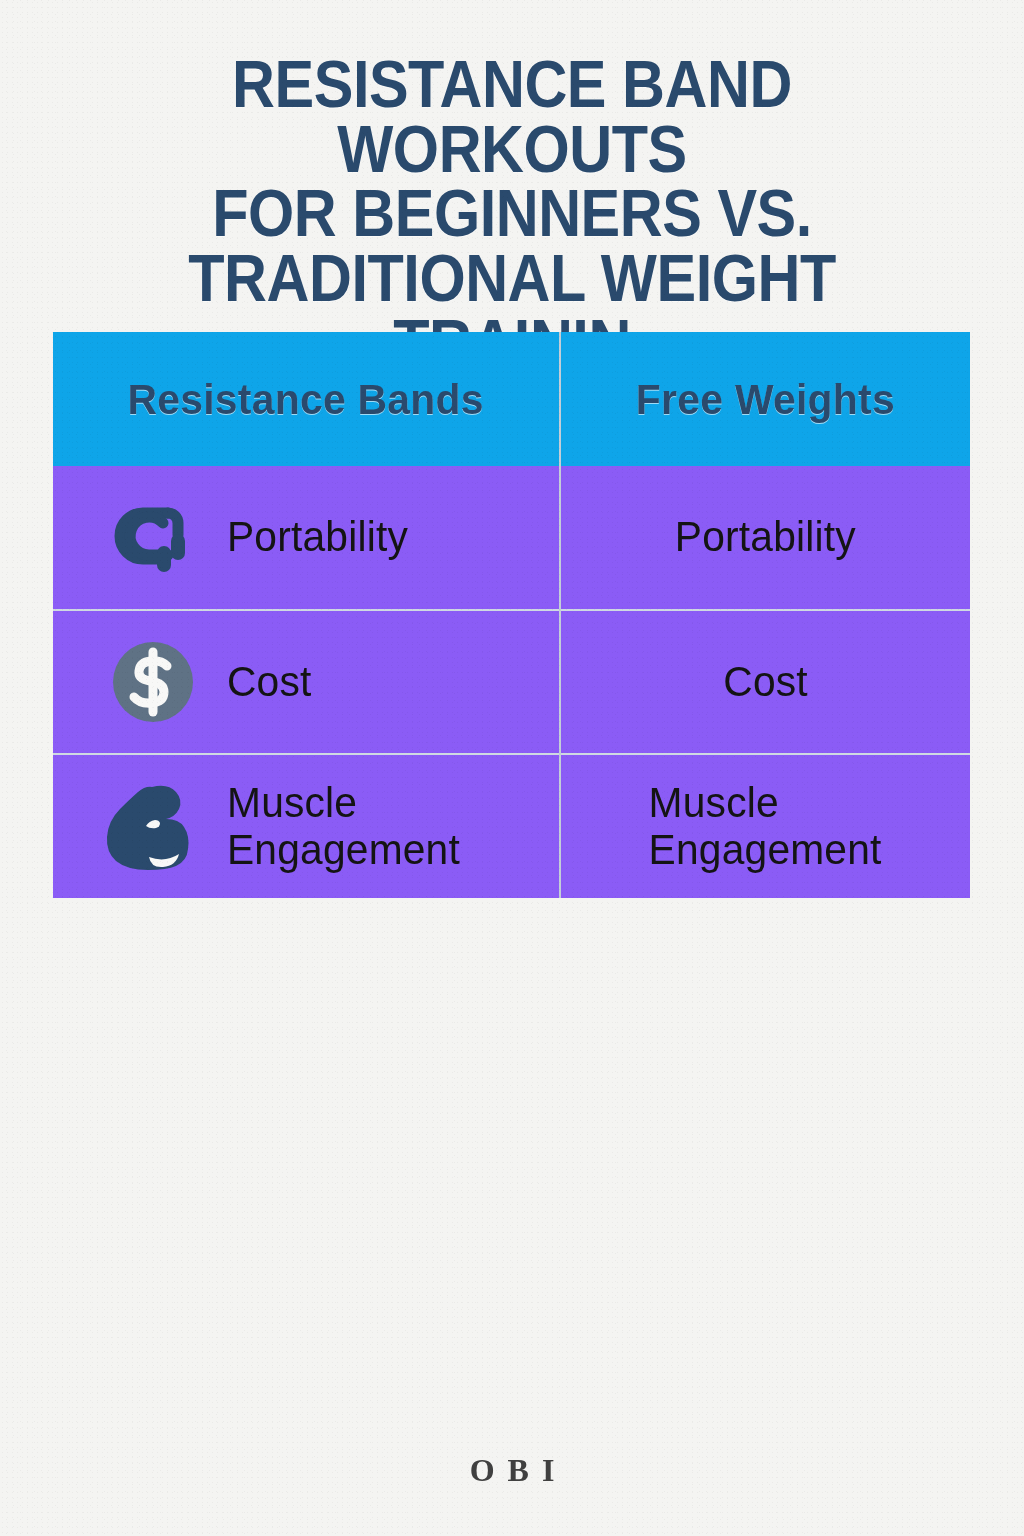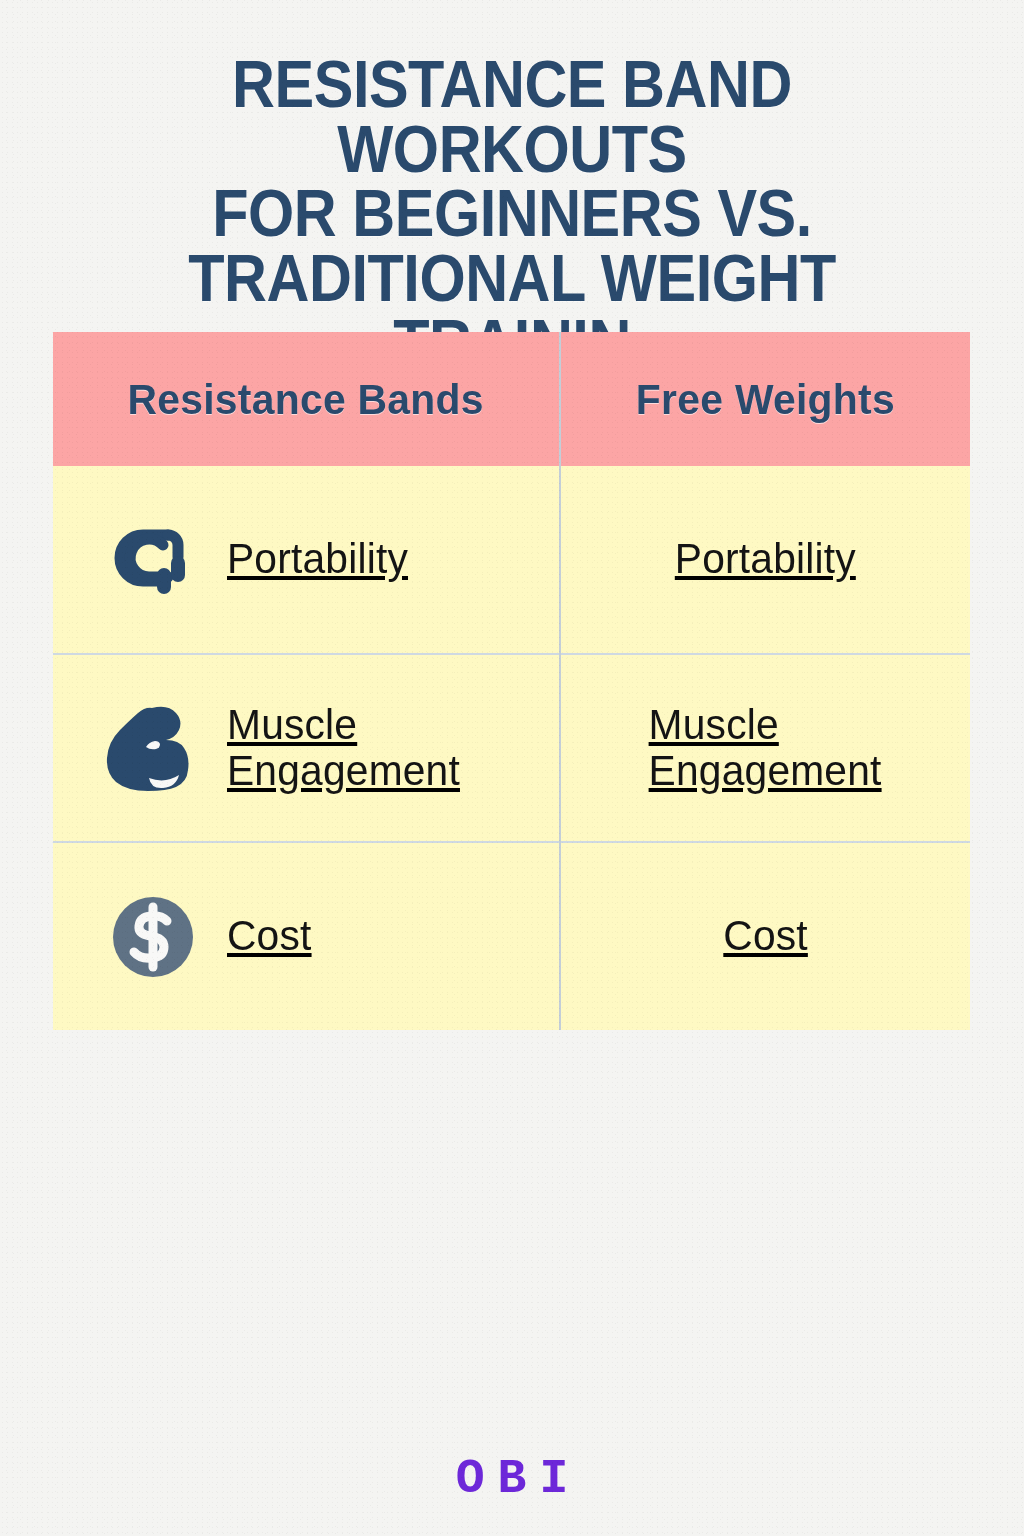--- a/index.html
+++ b/index.html
@@ -59,47 +59,46 @@
   .ctable {
     width: 100%;
     border-collapse: collapse;
     table-layout: fixed;
   }
 
   .ctable col.c1 { width: 507px; }
   .ctable col.c2 { width: 410px; }
 
   .ctable thead th {
-    background: #fca5a5;
+    background: #0ea5e9;
     height: 134px;
     vertical-align: middle;
     text-align: center;
     padding: 0;
     margin-left: 27px;
   }
   .ctable thead th.left-head  { border-right: 2px solid #c3ced8; }
 
   .head-label {
     display: inline-block;
     color: #2a4a6d;
     font-family: "Liberation Sans Narrow", "Liberation Sans", sans-serif;
     font-weight: bold;
     font-size: 43px;
     letter-spacing: 0.3px;
     transform: scaleX(0.95);
     text-shadow: 0 1px 0 rgba(255,255,255,.6);
   }
 
   .ctable tbody td {
-    background: #fef9c3;
-    height: 188px;
+    background: #8b5cf6;
+    height: 144px;
     vertical-align: middle;
     padding: 0;
     border-top: 2px solid #cfd9e2;
-    text-decoration: underline;
   }
   .ctable tbody tr:first-child td { border-top: none; }
   .ctable tbody td.cell-left  { border-right: 2px solid #c3ced8; }
 
   
   .left-inner {
     display: flex;
     align-items: center;
     padding-left: 52px;
     gap: 26px;
@@ -140,24 +139,24 @@
   
   .footer {
     position: absolute;
     left: 0;
     right: 0;
     top: 1452px;
     text-align: center;
   }
   .brand {
     display: inline-block;
-    color: #6d28d9;
-    font-family: Liberation Mono, monospace;
+    color: #404040;
+    font-family: Liberation Serif, serif;
     font-weight: bold;
-    font-size: 48px;
+    font-size: 32px;
     letter-spacing: 13px;
     text-indent: 13px;
   }
 </style>
 </head>
 <body>
 
 <div class="noise"></div>
 
 <div class="title-block">
@@ -209,59 +208,59 @@
           </div>
         </td>
       </tr>
 
 
       <tr>
         <td class="cell-left">
           <div class="left-inner">
             <span class="icon-slot">
               <svg width="96" height="96" viewBox="0 0 96 96" aria-hidden="true">
-                <path fill="#2a4a6d" d="M47 8 q16 -4 24 5 q7 8 3 17 q-4 8 -13 10 q13 0 18 8 q6 9 4 22 q-1 12 -12 17 q-9 4 -28 4 q-21 0 -32 -9 q-10 -9 -9 -24 q1 -16 13 -28 q10 -10 18 -17 q7 -6 14 -5 z"></path>
-                <path fill="#f8f8f7" d="M44 78 q16 6 30 -3 q-3 12 -16 13 q-12 1 -14 -10 z"></path>
-                <path fill="#f8f8f7" d="M50 41 q-6 1 -9 6 q4 3 10 2 q4 -1 4 -5 q-1 -3 -5 -3 z"></path>
-              </svg>
-            </span>
-            <span class="row-label">Muscle
-Engagement</span>
-          </div>
-        </td>
-        <td>
-          <div class="right-inner">
-            <span class="row-label">Muscle
-Engagement</span>
-          </div>
-        </td>
-      </tr>
-
-      <tr>
-        <td class="cell-left">
-          <div class="left-inner">
-            <span class="icon-slot">
-              <svg width="96" height="96" viewBox="0 0 96 96" aria-hidden="true">
                 <circle cx="48" cy="48" r="40" fill="#5f7285"></circle>
                 <g fill="none" stroke="#f8f8f7" stroke-width="9" stroke-linecap="round">
                   <path d="M62 32 q-6 -6 -16 -5 q-11 1 -12 10 q-1 8 11 10 q14 2 14 11 q0 10 -13 11 q-11 1 -17 -6"></path>
                   <path d="M48 18 v60"></path>
                 </g>
               </svg>
             </span>
             <span class="row-label">Cost</span>
           </div>
         </td>
         <td>
           <div class="right-inner">
             <span class="row-label">Cost</span>
           </div>
         </td>
       </tr>
 
+      <tr>
+        <td class="cell-left">
+          <div class="left-inner">
+            <span class="icon-slot">
+              <svg width="96" height="96" viewBox="0 0 96 96" aria-hidden="true">
+                <path fill="#2a4a6d" d="M47 8 q16 -4 24 5 q7 8 3 17 q-4 8 -13 10 q13 0 18 8 q6 9 4 22 q-1 12 -12 17 q-9 4 -28 4 q-21 0 -32 -9 q-10 -9 -9 -24 q1 -16 13 -28 q10 -10 18 -17 q7 -6 14 -5 z"></path>
+                <path fill="#f8f8f7" d="M44 78 q16 6 30 -3 q-3 12 -16 13 q-12 1 -14 -10 z"></path>
+                <path fill="#f8f8f7" d="M50 41 q-6 1 -9 6 q4 3 10 2 q4 -1 4 -5 q-1 -3 -5 -3 z"></path>
+              </svg>
+            </span>
+            <span class="row-label">Muscle
+Engagement</span>
+          </div>
+        </td>
+        <td>
+          <div class="right-inner">
+            <span class="row-label">Muscle
+Engagement</span>
+          </div>
+        </td>
+      </tr>
+
 
     </tbody>
   </table>
 </div>
 
 <div class="footer">
   <span class="brand">OBI</span>
 </div>
 
 </body></html>

